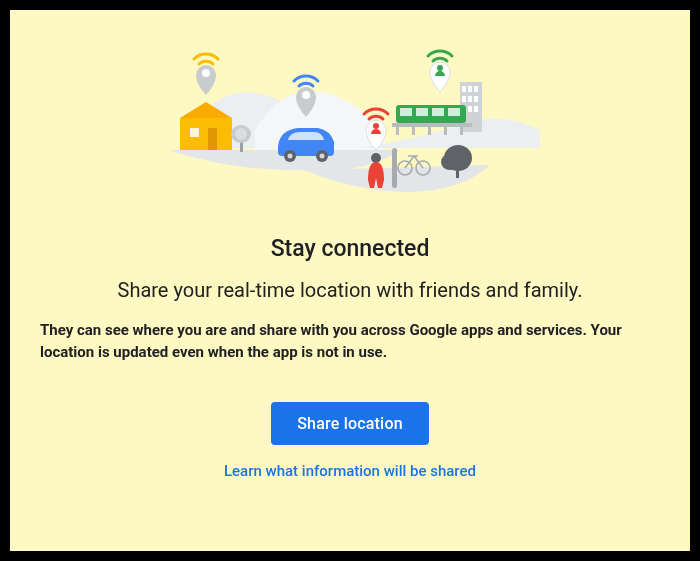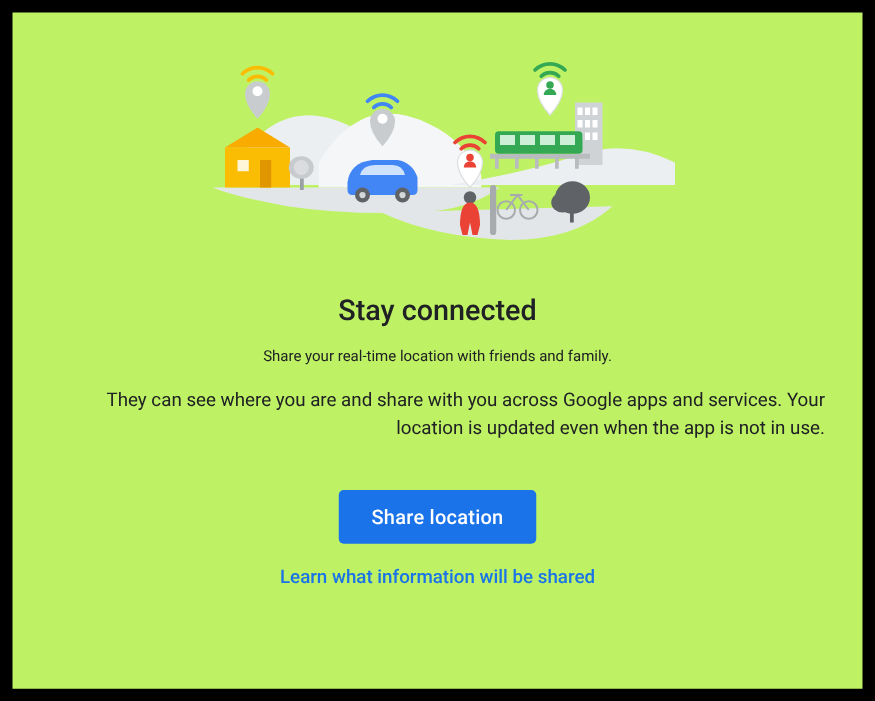--- a/index.html
+++ b/index.html
@@ -6,51 +6,52 @@
     body {
       font-family: 'Google Sans', Roboto, Arial, sans-serif;
       width: 700px;
       height: 561px;
       background: #000;
       padding: 10px;
     }
     .container {
       width: 100%;
       height: 100%;
-      background: #bef264;
+      background: #fef9c3;
       display: flex;
       flex-direction: column;
       align-items: center;
       padding: 20px 30px 30px;
     }
     .illustration {
       width: 380px;
       height: 175px;
       flex-shrink: 0;
     }
     .heading {
       font-size: 23px;
       font-weight: 500;
       color: #202124;
       margin-top: 30px;
       margin-bottom: 16px;
     }
     .subhead {
-      font-size: 12px;
+      font-size: 20px;
       color: #202124;
       margin-bottom: 18px;
       text-align: left;
     }
     .desc {
       font-size: 15px;
       color: #202124;
-      text-align: right;
+      text-align: left;
       line-height: 1.45;
       max-width: 620px;
       margin-bottom: 38px;
+      font-weight: bold;
     }
     .primary-btn {
       background: #1a73e8;
       color: #fff;
       border: none;
       border-radius: 4px;
       font-size: 16px;
       font-weight: 500;
       padding: 12px 26px;
       cursor: pointer;

